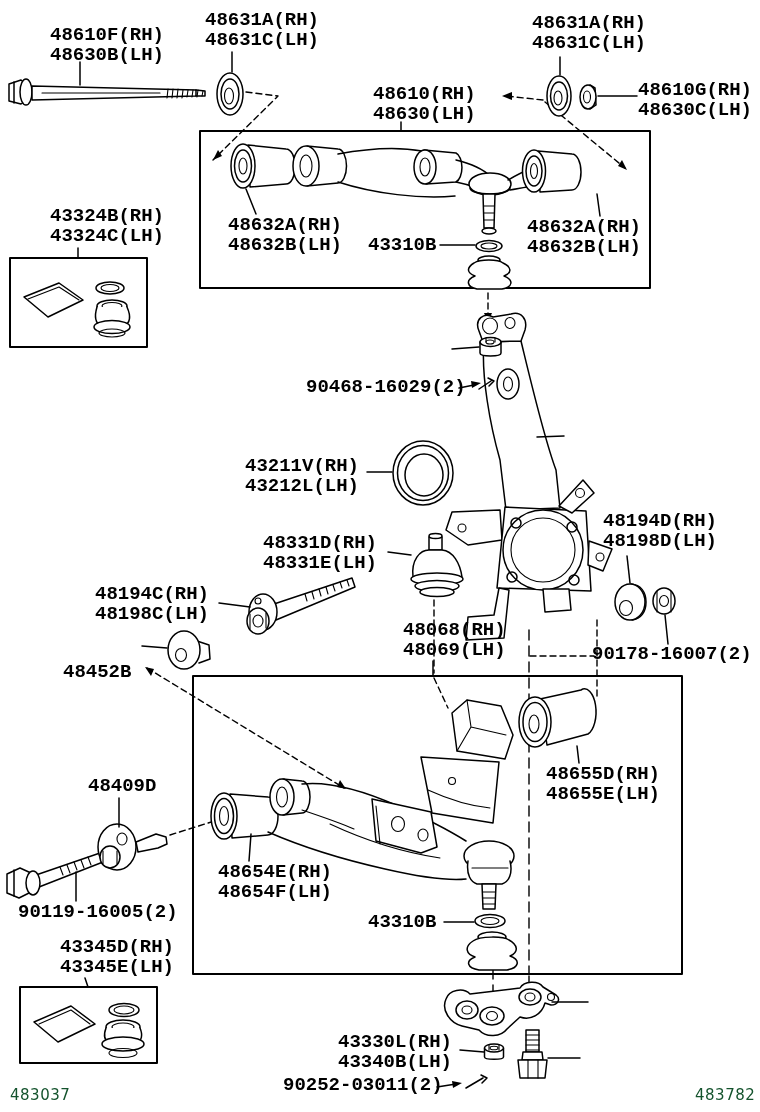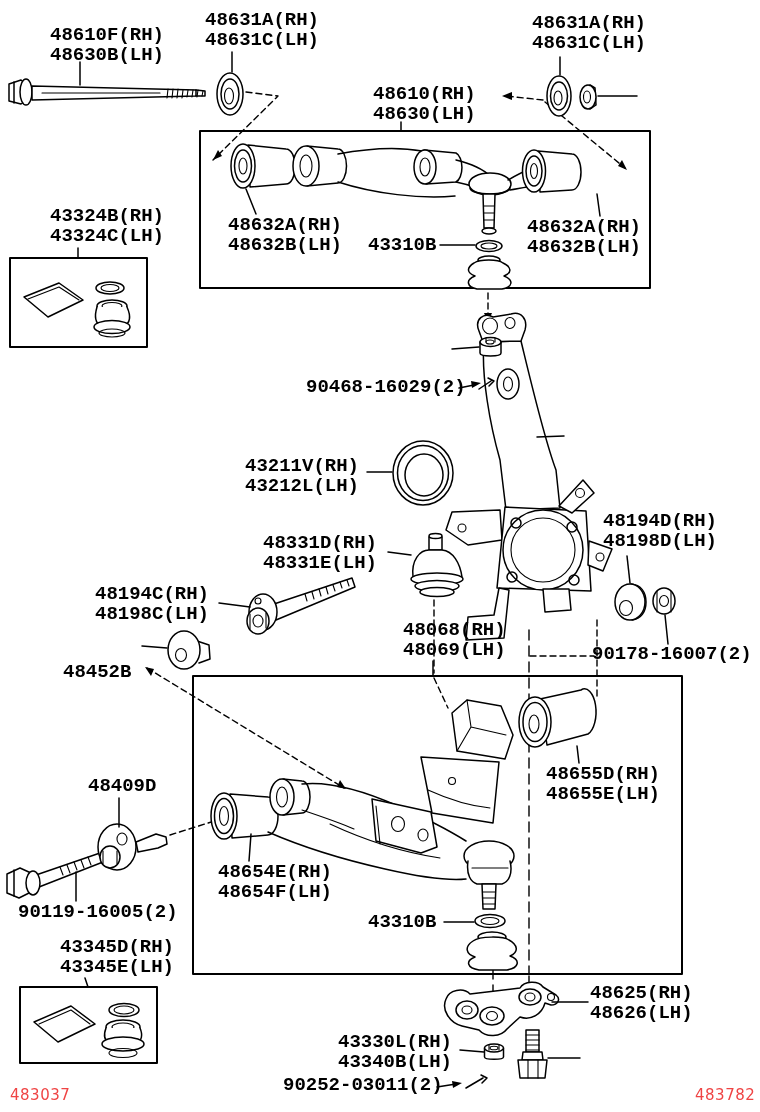--- a/index.html
+++ b/index.html
@@ -9,21 +9,21 @@
   #art *{fill:none;stroke:#000;stroke-width:1.5;stroke-linecap:round;stroke-linejoin:round;}
   #art .w{fill:#fff;}
   #art .ah{fill:#000;stroke:none;}
   #art .box{stroke-width:2;fill:none;}
   #art .dash{stroke-dasharray:6 4;stroke-width:1.4;}
   #art .ldash{stroke-dasharray:10 6;stroke-width:1.4;}
   #art .thin{stroke-width:1.1;}
   .lbl{position:absolute;font-weight:700;font-size:19px;line-height:20px;color:#000;white-space:nowrap;}
   .lbl span{display:block;}
   .pageid{position:absolute;font-family:"DejaVu Sans","Liberation Sans",sans-serif;
-          font-size:15px;font-weight:400;color:#ef4444;letter-spacing:0.5px;}
+          font-size:15px;font-weight:400;color:#14532d;letter-spacing:0.5px;}
 </style>
 </head>
 <body>
 
 <div id="stage">
 
 <svg id="art" width="760" height="1112" viewBox="0 0 760 1112">
 
   <rect class="box" x="200" y="131" width="450" height="157"></rect>
   <rect class="box" x="10" y="258" width="137" height="89"></rect>
@@ -325,20 +325,24 @@
       <span>48630B(LH)</span>
     </div>
   <div class="lbl" style="left:205px;top:10px">
       <span>48631A(RH)</span>
       <span>48631C(LH)</span>
     </div>
   <div class="lbl" style="left:532px;top:13px">
       <span>48631A(RH)</span>
       <span>48631C(LH)</span>
     </div>
+  <div class="lbl" style="left:638px;top:80px">
+      <span>48610G(RH)</span>
+      <span>48630C(LH)</span>
+    </div>
   <div class="lbl" style="left:373px;top:84px">
       <span>48610(RH)</span>
       <span>48630(LH)</span>
     </div>
   <div class="lbl" style="left:228px;top:215px">
       <span>48632A(RH)</span>
       <span>48632B(LH)</span>
     </div>
   <div class="lbl" style="left:368px;top:235px">
       <span>43310B</span>
@@ -394,24 +398,20 @@
       <span>48654E(RH)</span>
       <span>48654F(LH)</span>
     </div>
   <div class="lbl" style="left:368px;top:912px">
       <span>43310B</span>
     </div>
   <div class="lbl" style="left:60px;top:937px">
       <span>43345D(RH)</span>
       <span>43345E(LH)</span>
     </div>
-  <div class="lbl" style="left:590px;top:983px">
-      <span>48625(RH)</span>
-      <span>48626(LH)</span>
-    </div>
   <div class="lbl" style="left:338px;top:1032px">
       <span>43330L(RH)</span>
       <span>43340B(LH)</span>
     </div>
   <div class="lbl" style="left:283px;top:1075px">
       <span>90252-03011(2)</span>
     </div>
 
   <div class="pageid" style="left:10px;top:1086px">483037</div>
   <div class="pageid" style="left:695px;top:1086px">483782</div>

